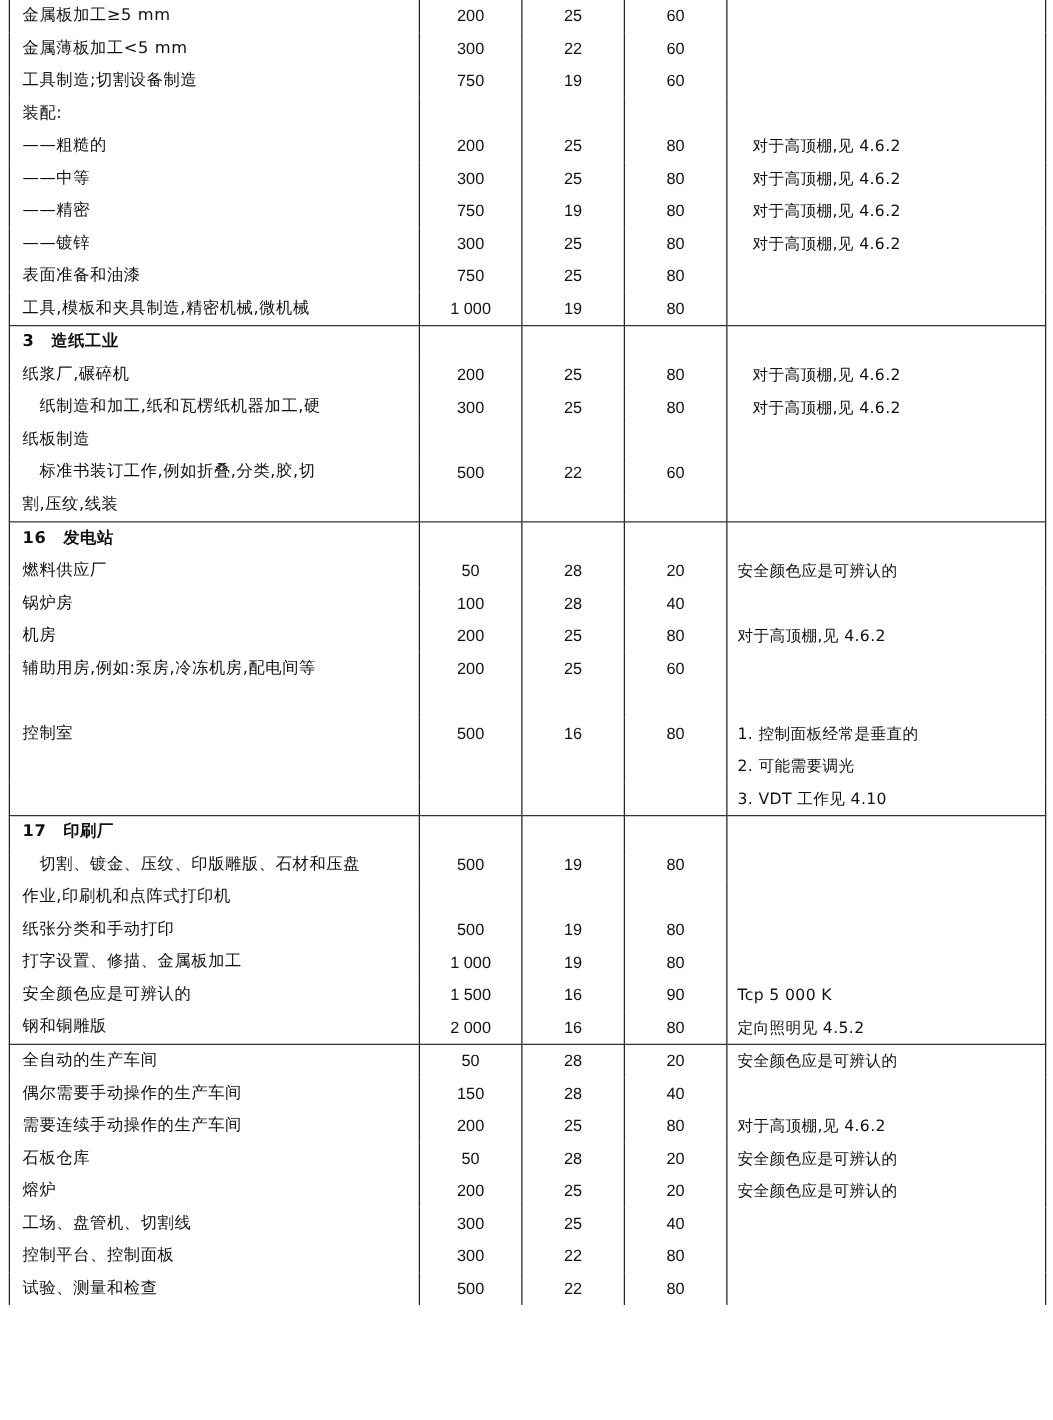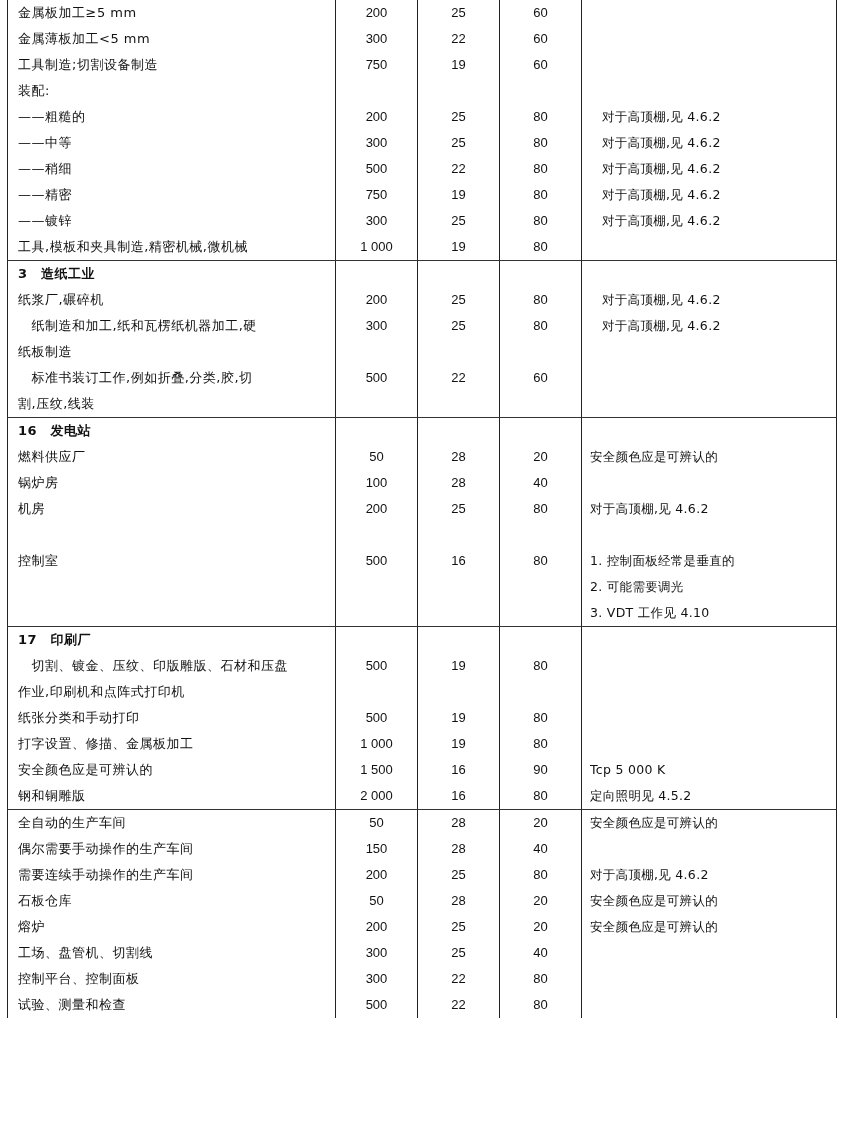--- a/index.html
+++ b/index.html
@@ -130,254 +130,271 @@
         </td>
         <td>
           <div class="row num">80</div>
         </td>
         <td>
           <div class="row note">对于高顶棚,见 4.6.2</div>
         </td>
       </tr>
       <tr>
         <td>
-          <div class="row name">——稍细</div>
+          <div class="row name">——精密</div>
+        </td>
+        <td>
+          <div class="row num">750</div>
+        </td>
+        <td>
+          <div class="row num">19</div>
+        </td>
+        <td>
+          <div class="row num">80</div>
+        </td>
+        <td>
+          <div class="row note">对于高顶棚,见 4.6.2</div>
+        </td>
+      </tr>
+      <tr>
+        <td>
+          <div class="row name">——镀锌</div>
+        </td>
+        <td>
+          <div class="row num">300</div>
+        </td>
+        <td>
+          <div class="row num">25</div>
+        </td>
+        <td>
+          <div class="row num">80</div>
+        </td>
+        <td>
+          <div class="row note">对于高顶棚,见 4.6.2</div>
+        </td>
+      </tr>
+      <tr>
+        <td>
+          <div class="row name">表面准备和油漆</div>
+        </td>
+        <td>
+          <div class="row num">750</div>
+        </td>
+        <td>
+          <div class="row num">25</div>
+        </td>
+        <td>
+          <div class="row num">80</div>
+        </td>
+        <td>
+          <div class="row note"></div>
+        </td>
+      </tr>
+      <tr class="sec-end">
+        <td>
+          <div class="row name">工具,模板和夹具制造,精密机械,微机械</div>
+        </td>
+        <td>
+          <div class="row num">1 000</div>
+        </td>
+        <td>
+          <div class="row num">19</div>
+        </td>
+        <td>
+          <div class="row num">80</div>
+        </td>
+        <td>
+          <div class="row note"></div>
+        </td>
+      </tr>
+      <tr class="first">
+        <td>
+          <div class="row name sec">3　造纸工业</div>
+        </td>
+        <td>
+          <div class="row"></div>
+        </td>
+        <td>
+          <div class="row"></div>
+        </td>
+        <td>
+          <div class="row"></div>
+        </td>
+        <td>
+          <div class="row"></div>
+        </td>
+      </tr>
+      <tr>
+        <td>
+          <div class="row name">纸浆厂,碾碎机</div>
+        </td>
+        <td>
+          <div class="row num">200</div>
+        </td>
+        <td>
+          <div class="row num">25</div>
+        </td>
+        <td>
+          <div class="row num">80</div>
+        </td>
+        <td>
+          <div class="row note">对于高顶棚,见 4.6.2</div>
+        </td>
+      </tr>
+      <tr>
+        <td>
+          <div class="row name">　纸制造和加工,纸和瓦楞纸机器加工,硬</div>
+        </td>
+        <td>
+          <div class="row num">300</div>
+        </td>
+        <td>
+          <div class="row num">25</div>
+        </td>
+        <td>
+          <div class="row num">80</div>
+        </td>
+        <td>
+          <div class="row note">对于高顶棚,见 4.6.2</div>
+        </td>
+      </tr>
+      <tr>
+        <td>
+          <div class="row name">纸板制造</div>
+        </td>
+        <td>
+          <div class="row num"></div>
+        </td>
+        <td>
+          <div class="row num"></div>
+        </td>
+        <td>
+          <div class="row num"></div>
+        </td>
+        <td>
+          <div class="row note"></div>
+        </td>
+      </tr>
+      <tr>
+        <td>
+          <div class="row name">　标准书装订工作,例如折叠,分类,胶,切</div>
         </td>
         <td>
           <div class="row num">500</div>
         </td>
         <td>
           <div class="row num">22</div>
         </td>
         <td>
-          <div class="row num">80</div>
-        </td>
-        <td>
-          <div class="row note">对于高顶棚,见 4.6.2</div>
-        </td>
-      </tr>
-      <tr>
-        <td>
-          <div class="row name">——精密</div>
-        </td>
-        <td>
-          <div class="row num">750</div>
-        </td>
-        <td>
-          <div class="row num">19</div>
-        </td>
-        <td>
-          <div class="row num">80</div>
-        </td>
-        <td>
-          <div class="row note">对于高顶棚,见 4.6.2</div>
-        </td>
-      </tr>
-      <tr>
-        <td>
-          <div class="row name">——镀锌</div>
-        </td>
-        <td>
-          <div class="row num">300</div>
-        </td>
-        <td>
-          <div class="row num">25</div>
-        </td>
-        <td>
-          <div class="row num">80</div>
-        </td>
-        <td>
-          <div class="row note">对于高顶棚,见 4.6.2</div>
+          <div class="row num">60</div>
+        </td>
+        <td>
+          <div class="row note"></div>
         </td>
       </tr>
       <tr class="sec-end">
         <td>
-          <div class="row name">工具,模板和夹具制造,精密机械,微机械</div>
-        </td>
-        <td>
-          <div class="row num">1 000</div>
-        </td>
-        <td>
-          <div class="row num">19</div>
-        </td>
-        <td>
-          <div class="row num">80</div>
+          <div class="row name">割,压纹,线装</div>
+        </td>
+        <td>
+          <div class="row num"></div>
+        </td>
+        <td>
+          <div class="row num"></div>
+        </td>
+        <td>
+          <div class="row num"></div>
         </td>
         <td>
           <div class="row note"></div>
         </td>
       </tr>
       <tr class="first">
         <td>
-          <div class="row name sec">3　造纸工业</div>
-        </td>
-        <td>
-          <div class="row"></div>
-        </td>
-        <td>
-          <div class="row"></div>
-        </td>
-        <td>
-          <div class="row"></div>
-        </td>
-        <td>
-          <div class="row"></div>
-        </td>
-      </tr>
-      <tr>
-        <td>
-          <div class="row name">纸浆厂,碾碎机</div>
+          <div class="row name sec">16　发电站</div>
+        </td>
+        <td>
+          <div class="row"></div>
+        </td>
+        <td>
+          <div class="row"></div>
+        </td>
+        <td>
+          <div class="row"></div>
+        </td>
+        <td>
+          <div class="row"></div>
+        </td>
+      </tr>
+      <tr>
+        <td>
+          <div class="row name">燃料供应厂</div>
+        </td>
+        <td>
+          <div class="row num">50</div>
+        </td>
+        <td>
+          <div class="row num">28</div>
+        </td>
+        <td>
+          <div class="row num">20</div>
+        </td>
+        <td>
+          <div class="row note l">安全颜色应是可辨认的</div>
+        </td>
+      </tr>
+      <tr>
+        <td>
+          <div class="row name">锅炉房</div>
+        </td>
+        <td>
+          <div class="row num">100</div>
+        </td>
+        <td>
+          <div class="row num">28</div>
+        </td>
+        <td>
+          <div class="row num">40</div>
+        </td>
+        <td>
+          <div class="row note l"></div>
+        </td>
+      </tr>
+      <tr>
+        <td>
+          <div class="row name">机房</div>
         </td>
         <td>
           <div class="row num">200</div>
         </td>
         <td>
           <div class="row num">25</div>
         </td>
         <td>
           <div class="row num">80</div>
         </td>
         <td>
-          <div class="row note">对于高顶棚,见 4.6.2</div>
-        </td>
-      </tr>
-      <tr>
-        <td>
-          <div class="row name">　纸制造和加工,纸和瓦楞纸机器加工,硬</div>
-        </td>
-        <td>
-          <div class="row num">300</div>
-        </td>
-        <td>
-          <div class="row num">25</div>
-        </td>
-        <td>
-          <div class="row num">80</div>
-        </td>
-        <td>
-          <div class="row note">对于高顶棚,见 4.6.2</div>
-        </td>
-      </tr>
-      <tr>
-        <td>
-          <div class="row name">纸板制造</div>
-        </td>
-        <td>
-          <div class="row num"></div>
-        </td>
-        <td>
-          <div class="row num"></div>
-        </td>
-        <td>
-          <div class="row num"></div>
-        </td>
-        <td>
-          <div class="row note"></div>
-        </td>
-      </tr>
-      <tr>
-        <td>
-          <div class="row name">　标准书装订工作,例如折叠,分类,胶,切</div>
-        </td>
-        <td>
-          <div class="row num">500</div>
-        </td>
-        <td>
-          <div class="row num">22</div>
+          <div class="row note l">对于高顶棚,见 4.6.2</div>
+        </td>
+      </tr>
+      <tr>
+        <td>
+          <div class="row name">辅助用房,例如:泵房,冷冻机房,配电间等</div>
+        </td>
+        <td>
+          <div class="row num">200</div>
+        </td>
+        <td>
+          <div class="row num">25</div>
         </td>
         <td>
           <div class="row num">60</div>
         </td>
         <td>
-          <div class="row note"></div>
-        </td>
-      </tr>
-      <tr class="sec-end">
-        <td>
-          <div class="row name">割,压纹,线装</div>
-        </td>
-        <td>
-          <div class="row num"></div>
-        </td>
-        <td>
-          <div class="row num"></div>
-        </td>
-        <td>
-          <div class="row num"></div>
-        </td>
-        <td>
-          <div class="row note"></div>
-        </td>
-      </tr>
-      <tr class="first">
-        <td>
-          <div class="row name sec">16　发电站</div>
-        </td>
-        <td>
-          <div class="row"></div>
-        </td>
-        <td>
-          <div class="row"></div>
-        </td>
-        <td>
-          <div class="row"></div>
-        </td>
-        <td>
-          <div class="row"></div>
-        </td>
-      </tr>
-      <tr>
-        <td>
-          <div class="row name">燃料供应厂</div>
-        </td>
-        <td>
-          <div class="row num">50</div>
-        </td>
-        <td>
-          <div class="row num">28</div>
-        </td>
-        <td>
-          <div class="row num">20</div>
-        </td>
-        <td>
-          <div class="row note l">安全颜色应是可辨认的</div>
-        </td>
-      </tr>
-      <tr>
-        <td>
-          <div class="row name">锅炉房</div>
-        </td>
-        <td>
-          <div class="row num">100</div>
-        </td>
-        <td>
-          <div class="row num">28</div>
-        </td>
-        <td>
-          <div class="row num">40</div>
-        </td>
-        <td>
-          <div class="row note l"></div>
-        </td>
-      </tr>
-      <tr>
-        <td>
-          <div class="row name">机房</div>
-        </td>
-        <td>
-          <div class="row num">200</div>
-        </td>
-        <td>
-          <div class="row num">25</div>
-        </td>
-        <td>
-          <div class="row num">80</div>
-        </td>
-        <td>
-          <div class="row note l">对于高顶棚,见 4.6.2</div>
+          <div class="row note l"></div>
         </td>
       </tr>
       <tr>
         <td>
           <div class="row name"></div>
         </td>
         <td>
           <div class="row num"></div>
         </td>
         <td>

